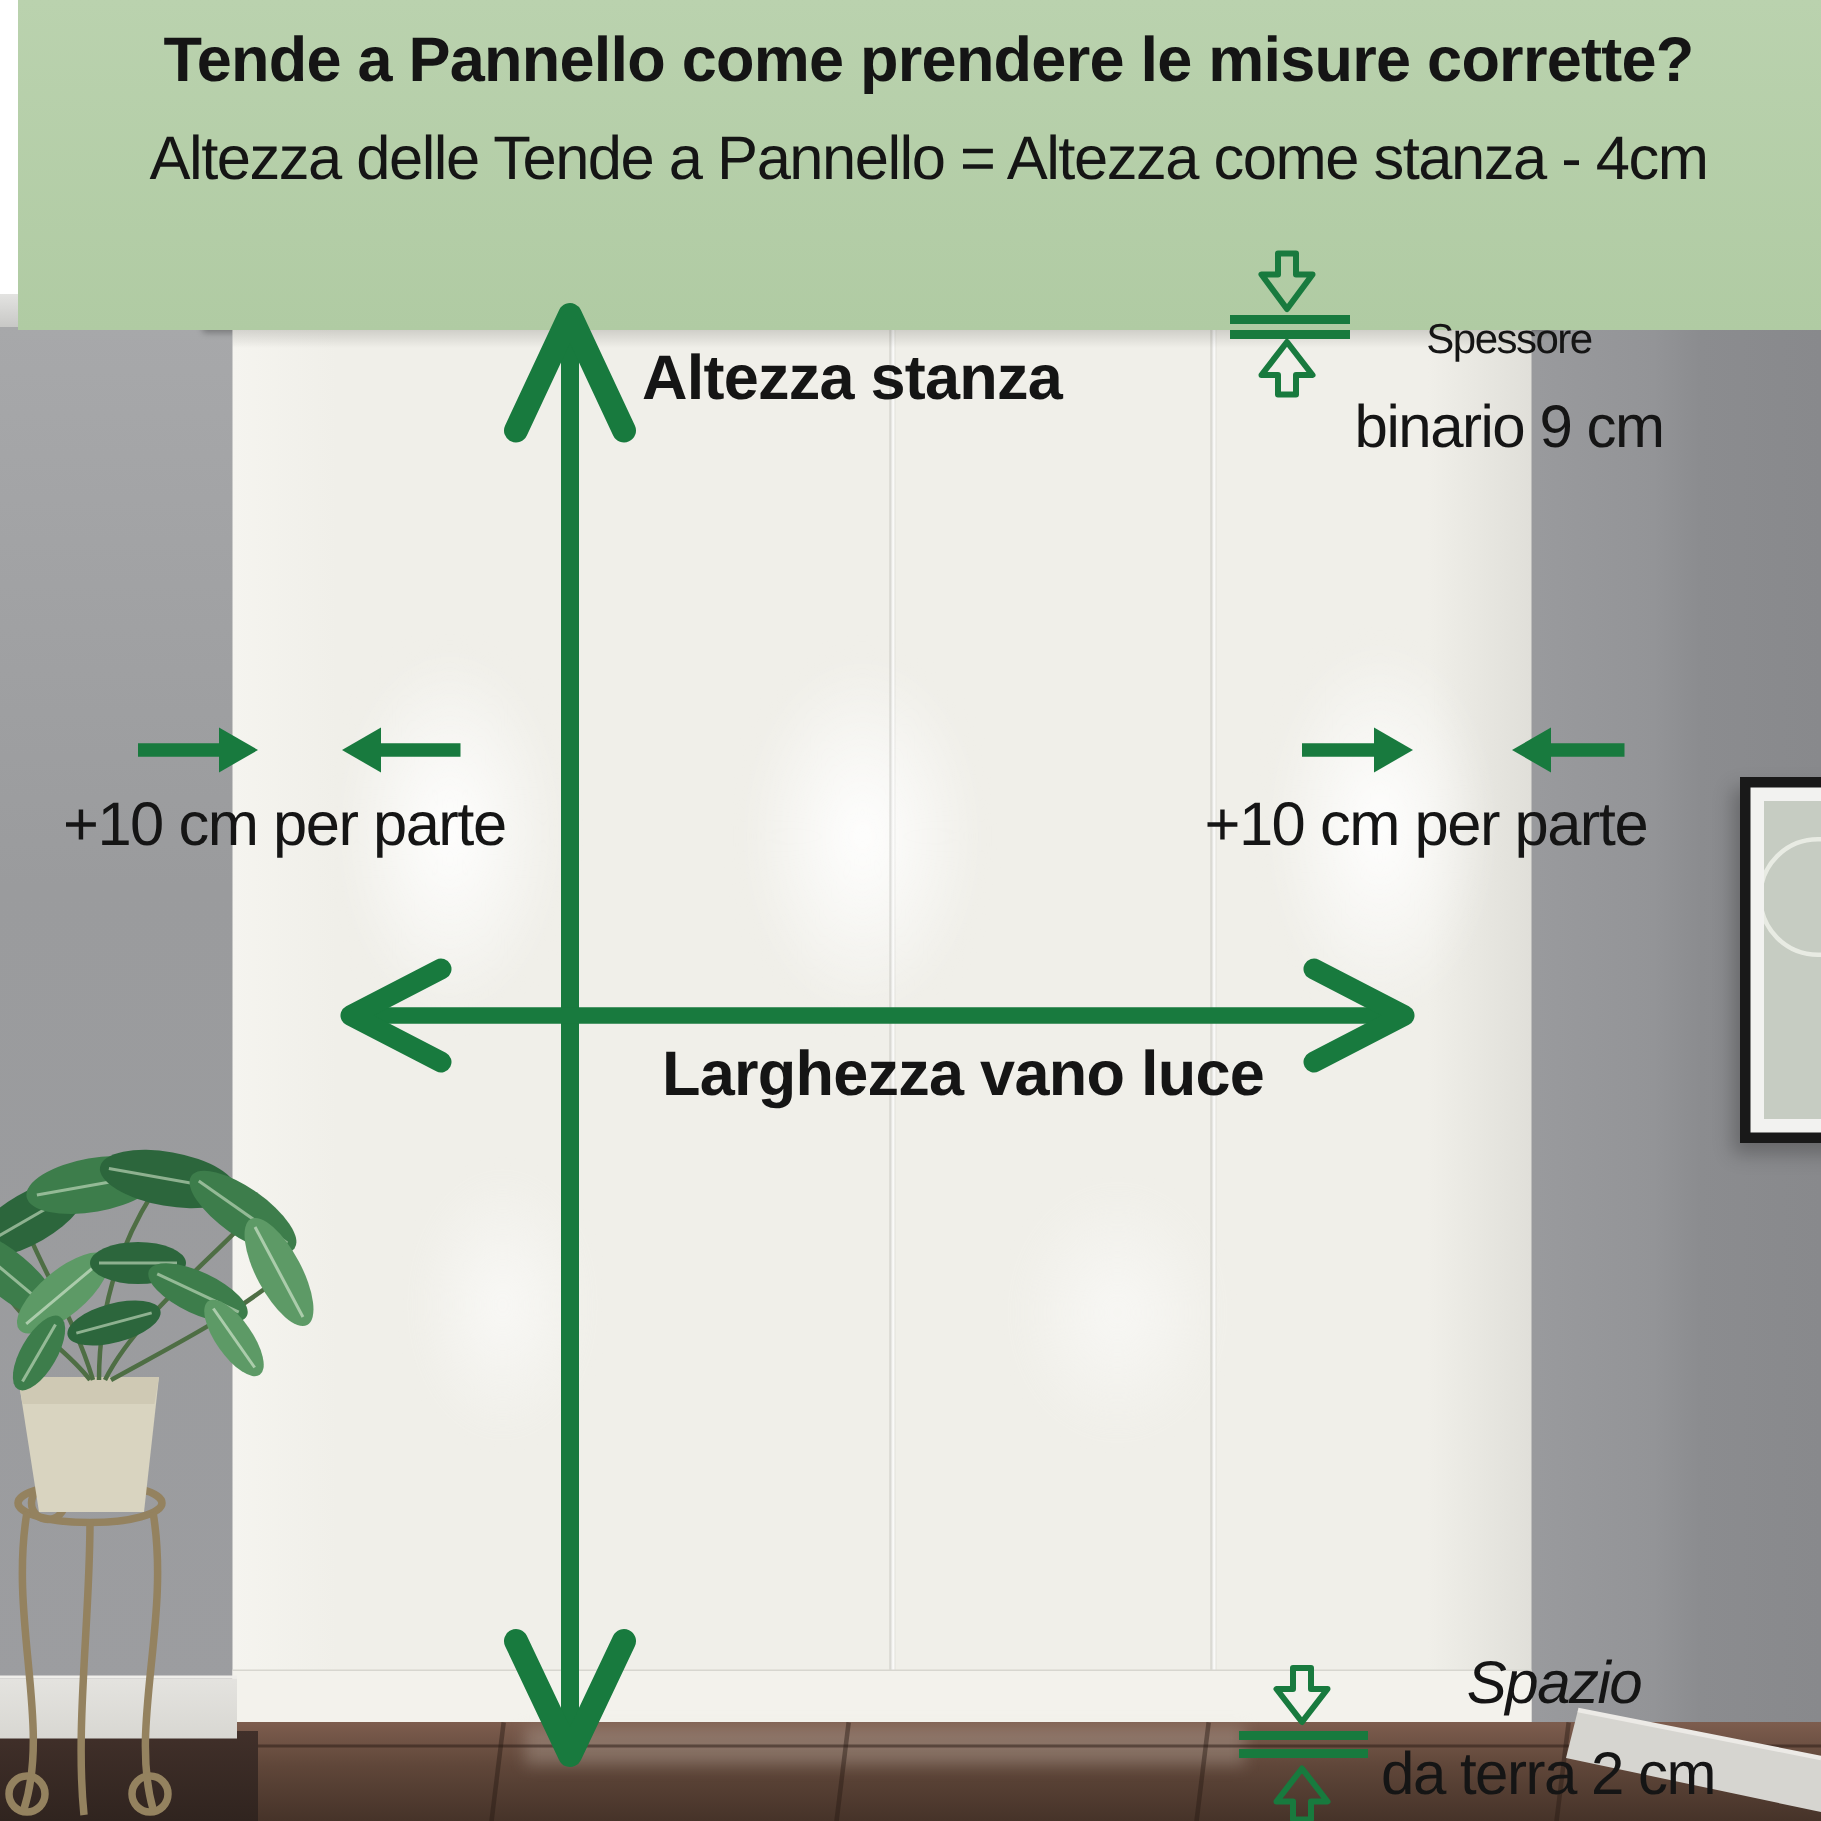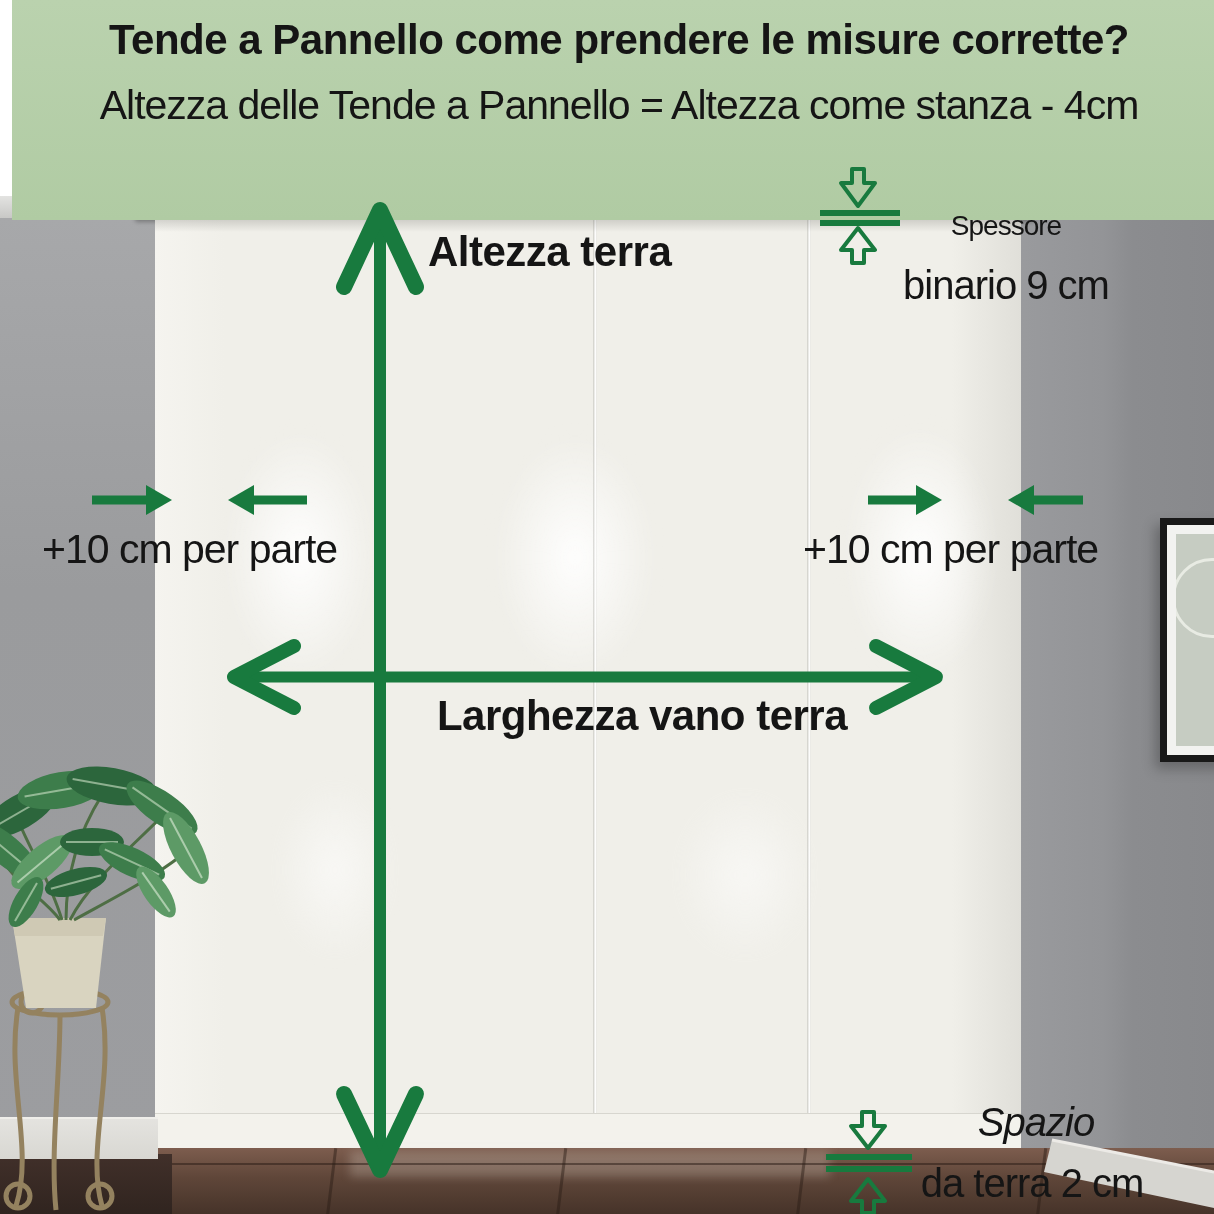--- a/index.html
+++ b/index.html
@@ -242,20 +242,20 @@
   </g>
 
   <g>
     <path class="ga" d="M862 1112 L874 1112 L874 1126 L885 1126 L868 1148 L851 1126 L862 1126 Z" stroke-width="4" stroke-linejoin="round"></path>
     <rect class="gaf" x="826" y="1154" width="86" height="6"></rect>
     <rect class="gaf" x="826" y="1166" width="86" height="6"></rect>
     <path class="ga" d="M851 1201 L868 1179 L885 1201 L874 1201 L874 1213 L862 1213 L862 1201 Z" stroke-width="4" stroke-linejoin="round"></path>
   </g>
 </svg>
 
-<div class="label bold lab-altezza">Altezza terra</div>
-<div class="label bold lab-larghezza">Larghezza vano terra</div>
+<div class="label bold lab-altezza">Altezza stanza</div>
+<div class="label bold lab-larghezza">Larghezza vano luce</div>
 <div class="label lab-plus-left">+10 cm per parte</div>
 <div class="label lab-plus-right">+10 cm per parte</div>
 <div class="label lab-spessore">Spessore</div>
 <div class="label lab-binario">binario 9 cm</div>
 <div class="label lab-spazio">Spazio</div>
 <div class="label lab-daterra">da terra 2 cm</div>
 
 </body></html>

